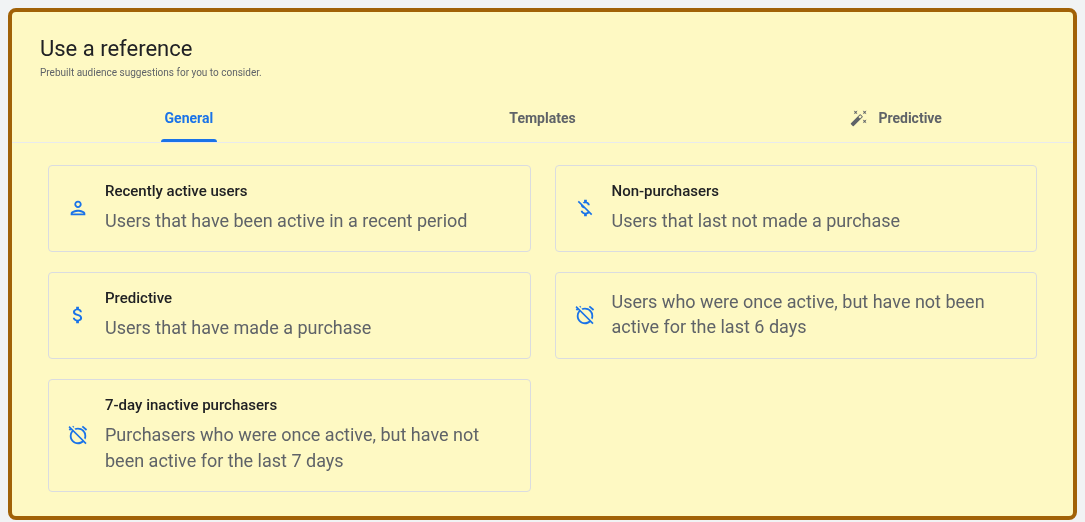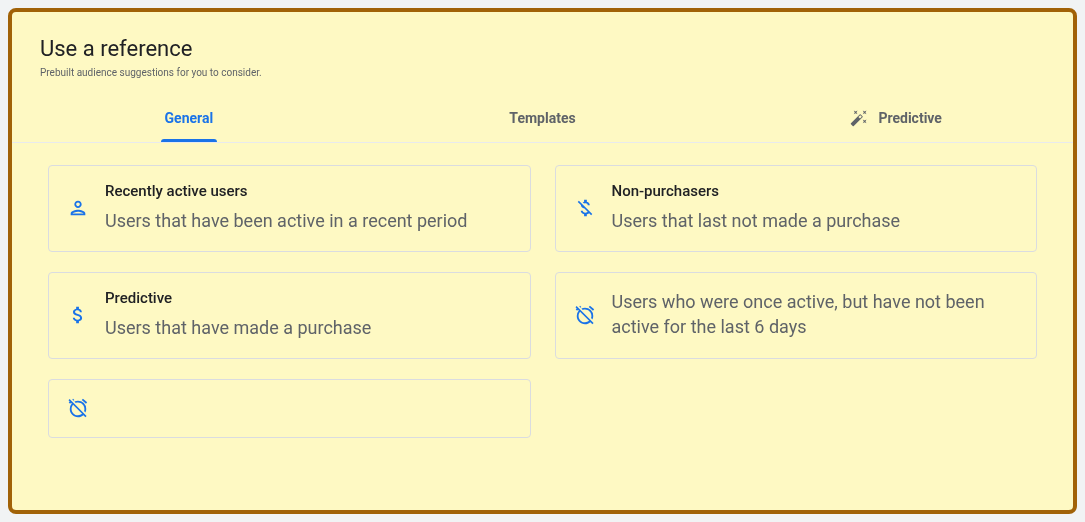--- a/index.html
+++ b/index.html
@@ -183,16 +183,20 @@
         <div class="card-desc">Users who were once active, but have not been active for the last 6 days</div>
       </div>
     </div>
 
     <div class="card">
       <span class="card-icon">
         <svg width="22" height="22" viewBox="0 0 24 24" fill="currentColor">
           <path d="M12 6c3.87 0 7 3.13 7 7 0 .84-.16 1.65-.43 2.4l1.52 1.52c.58-1.19.91-2.51.91-3.92a9 9 0 0 0-9-9c-1.41 0-2.73.33-3.92.91L9.6 6.43C10.35 6.16 11.16 6 12 6zm10-.28l-4.6-3.86-1.29 1.53 4.6 3.86L22 5.72zM2.92 2.29L1.65 3.57 2.98 4.9l-1.11.93 1.42 1.42 1.11-.94.8.8A8.964 8.964 0 0 0 3 13c0 4.97 4.02 9 9 9 2.25 0 4.31-.83 5.89-2.2l2.2 2.2 1.27-1.27L3.89 3.27l-.97-.98zm13.55 16.1C15.26 19.39 13.7 20 12 20c-3.87 0-7-3.13-7-7 0-1.7.61-3.26 1.61-4.47l9.86 9.86zM8.02 3.28L6.6 1.86l-.86.71 1.42 1.42.86-.71z"></path>
         </svg>
       </span>
+      <div class="card-body">
+        <div class="card-title">7-day inactive purchasers</div>
+        <div class="card-desc">Purchasers who were once active, but have not been active for the last 7 days</div>
+      </div>
     </div>
 
   </div>
 </div>
 
 </body></html>

